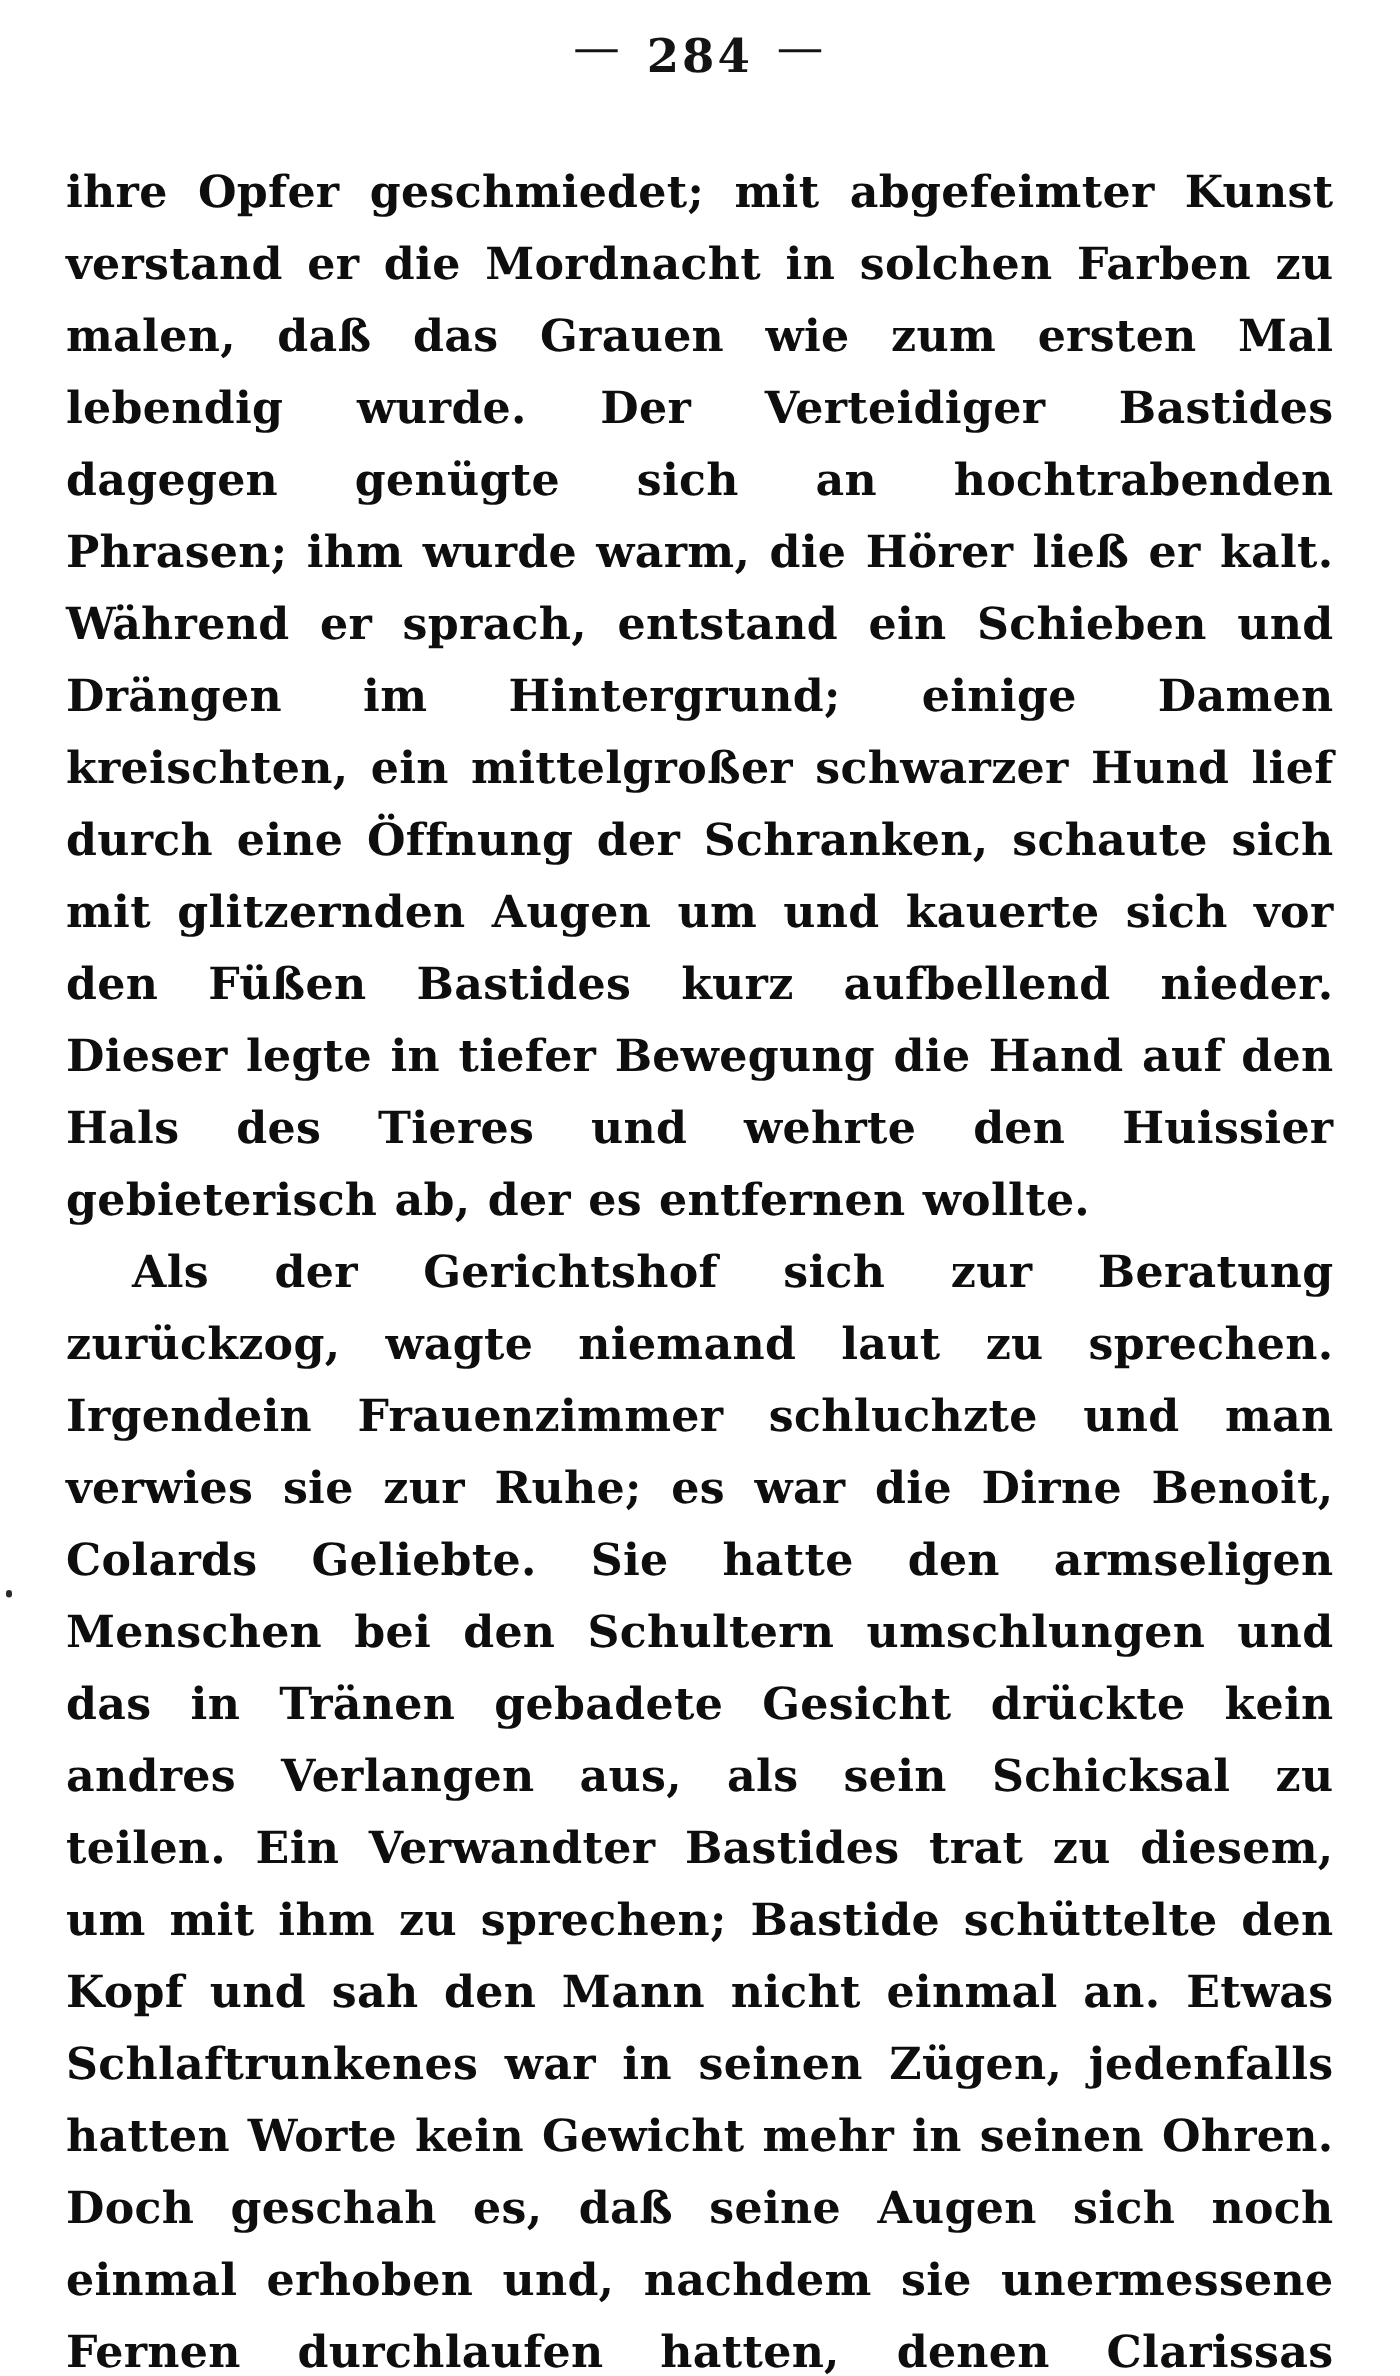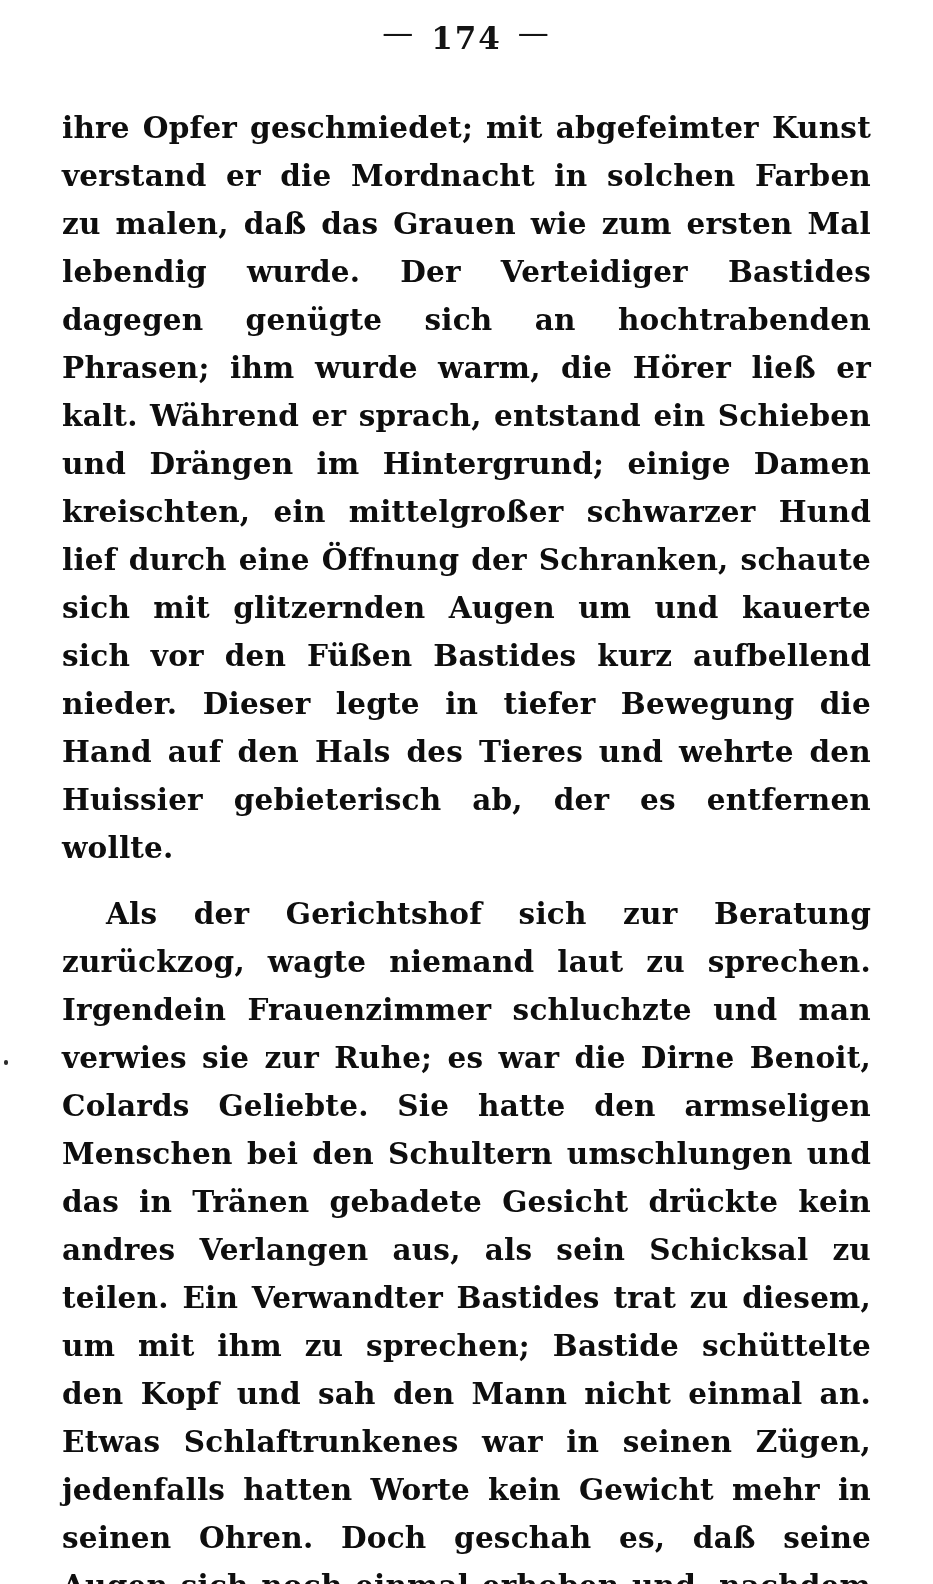--- a/index.html
+++ b/index.html
@@ -45,21 +45,21 @@
     font-size: 29.5px;
     line-height: 48px;
     text-align: justify;
     text-justify: inter-word;
     color: #0e0e0e;
     font-weight: 600;
     letter-spacing: 0.2px;
     word-spacing: 1px;
   }
   .body-text p {
-    margin: 18px;
+    margin: 0;
     text-indent: 0;
   }
   .body-text p.indent {
     text-indent: 44px;
   }
   
   .body-text {
     font-synthesis: none;
   }
   .edge-mark {
@@ -71,21 +71,21 @@
     background: #2b2b2b;
     border-radius: 2px;
   }
 </style>
 </head>
 <body>
 
 <div class="page">
 
   <div class="page-header">
-    <span class="dash">—</span><span>174</span><span class="dash">—</span>
+    <span class="dash">—</span><span>284</span><span class="dash">—</span>
   </div>
 
   <div class="body-text">
     <p>ihre Opfer geschmiedet; mit abgefeimter Kunst verstand er die Mordnacht in solchen Farben zu malen, daß das Grauen wie zum ersten Mal lebendig wurde. Der Verteidiger Bastides dagegen genügte sich an hochtrabenden Phrasen; ihm wurde warm, die Hörer ließ er kalt. Während er sprach, entstand ein Schieben und Drängen im Hintergrund; einige Damen kreischten, ein mittelgroßer schwarzer Hund lief durch eine Öffnung der Schranken, schaute sich mit glitzernden Augen um und kauerte sich vor den Füßen Bastides kurz aufbellend nieder. Dieser legte in tiefer Bewegung die Hand auf den Hals des Tieres und wehrte den Huissier gebieterisch ab, der es entfernen wollte.</p>
     <p class="indent">Als der Gerichtshof sich zur Beratung zurückzog, wagte niemand laut zu sprechen. Irgendein Frauenzimmer schluchzte und man verwies sie zur Ruhe; es war die Dirne Benoit, Colards Geliebte. Sie hatte den armseligen Menschen bei den Schultern umschlungen und das in Tränen gebadete Gesicht drückte kein andres Verlangen aus, als sein Schicksal zu teilen. Ein Verwandter Bastides trat zu diesem, um mit ihm zu sprechen; Bastide schüttelte den Kopf und sah den Mann nicht einmal an. Etwas Schlaftrunkenes war in seinen Zügen, jedenfalls hatten Worte kein Gewicht mehr in seinen Ohren. Doch geschah es, daß seine Augen sich noch einmal erhoben und, nachdem sie unermessene Fernen durchlaufen hatten, denen Clarissas begegneten. Da schien ihm das fremde Weib nicht mehr so sehr fremd. Er hörte wieder den Ton ihrer Stimme, als sie ihn Mörder genannt hatte; war es</p>
   </div>
 
   <div class="edge-mark"></div>
 
 </div>

